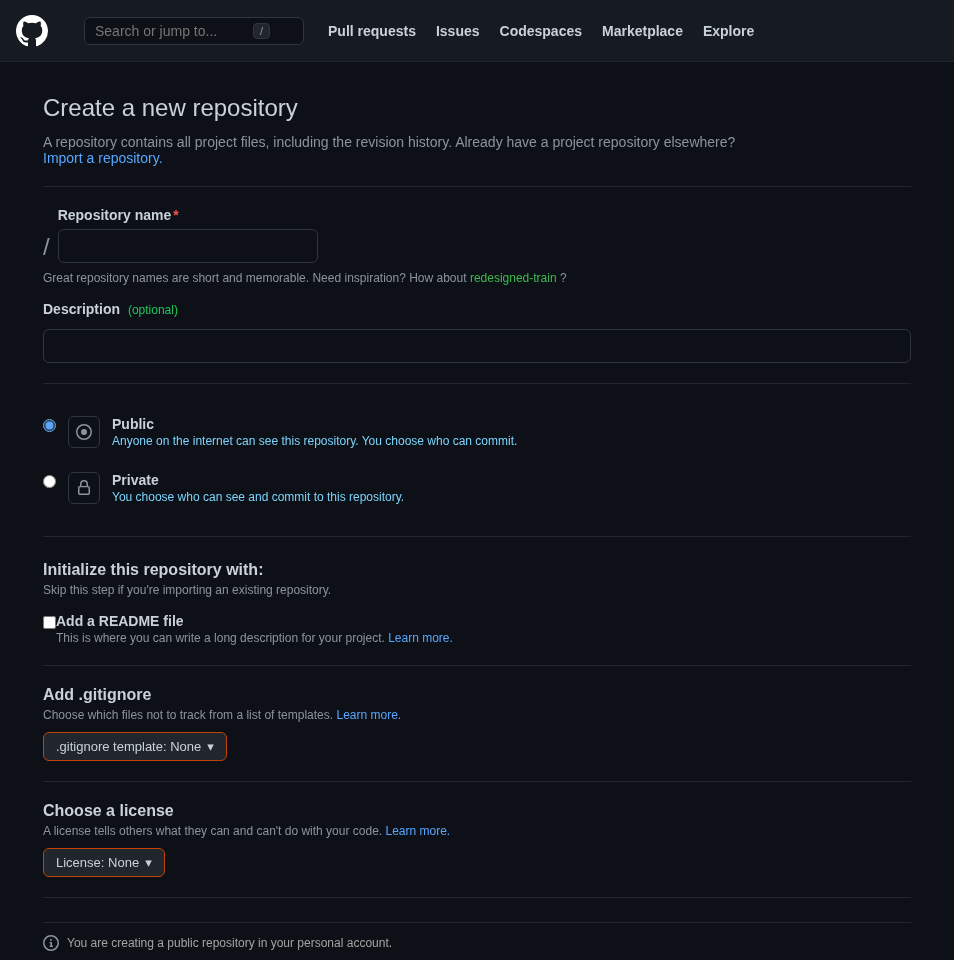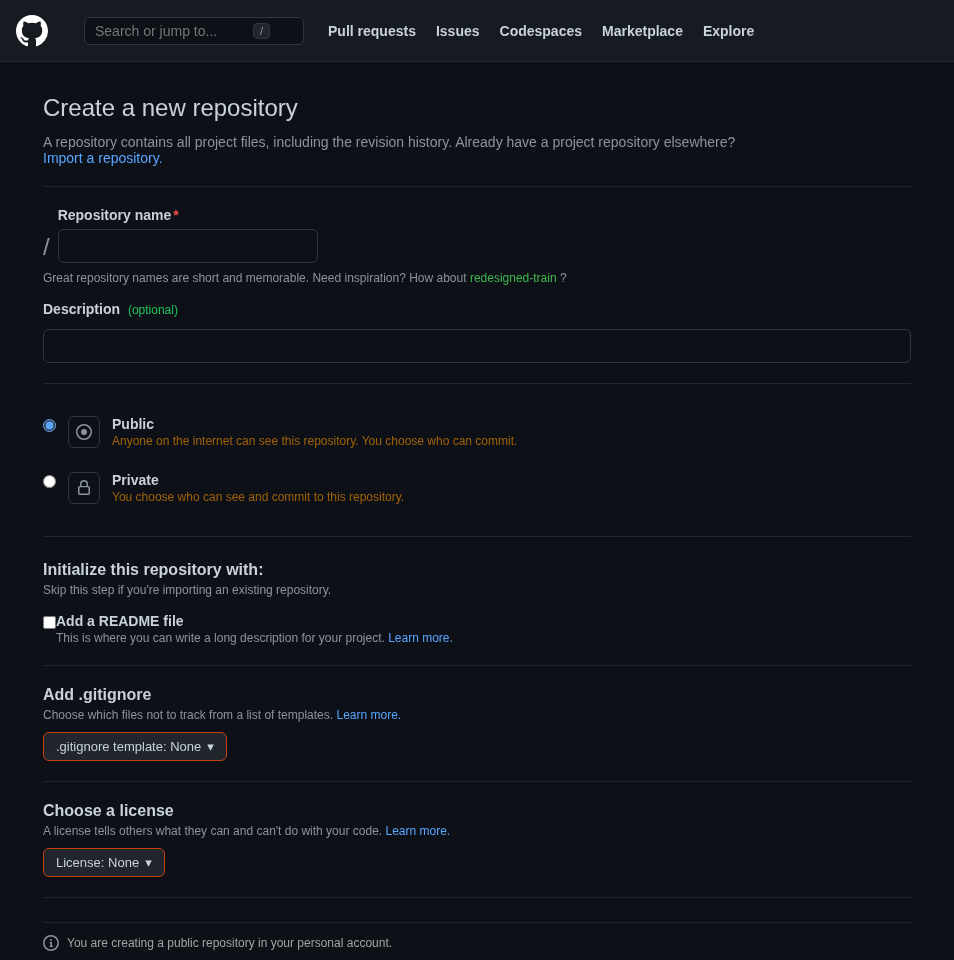--- a/index.html
+++ b/index.html
@@ -240,21 +240,21 @@
     }
 
     .radio-text .radio-title {
       font-size: 14px;
       font-weight: 600;
       color: #c9d1d9;
     }
 
     .radio-text .radio-desc {
       font-size: 12px;
-      color: #a16207;
+      color: #7dd3fc;
       margin-top: 2px;
     }
 
     
     .init-section {
       margin-top: 24px;
     }
 
     .init-title {
       font-size: 16px;

